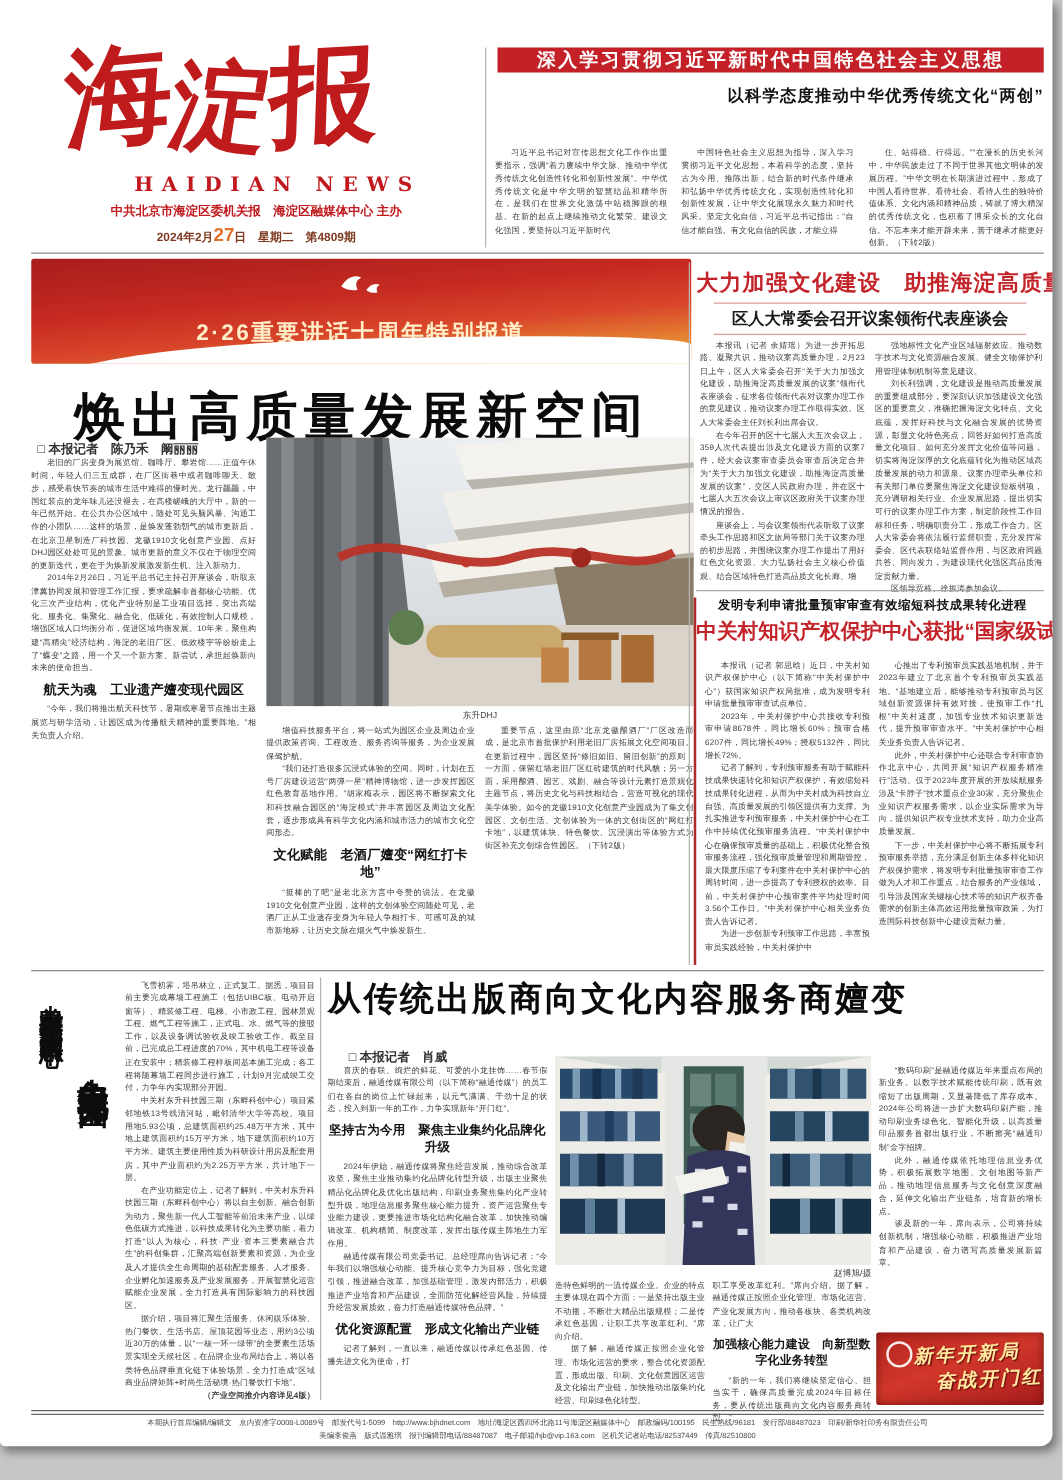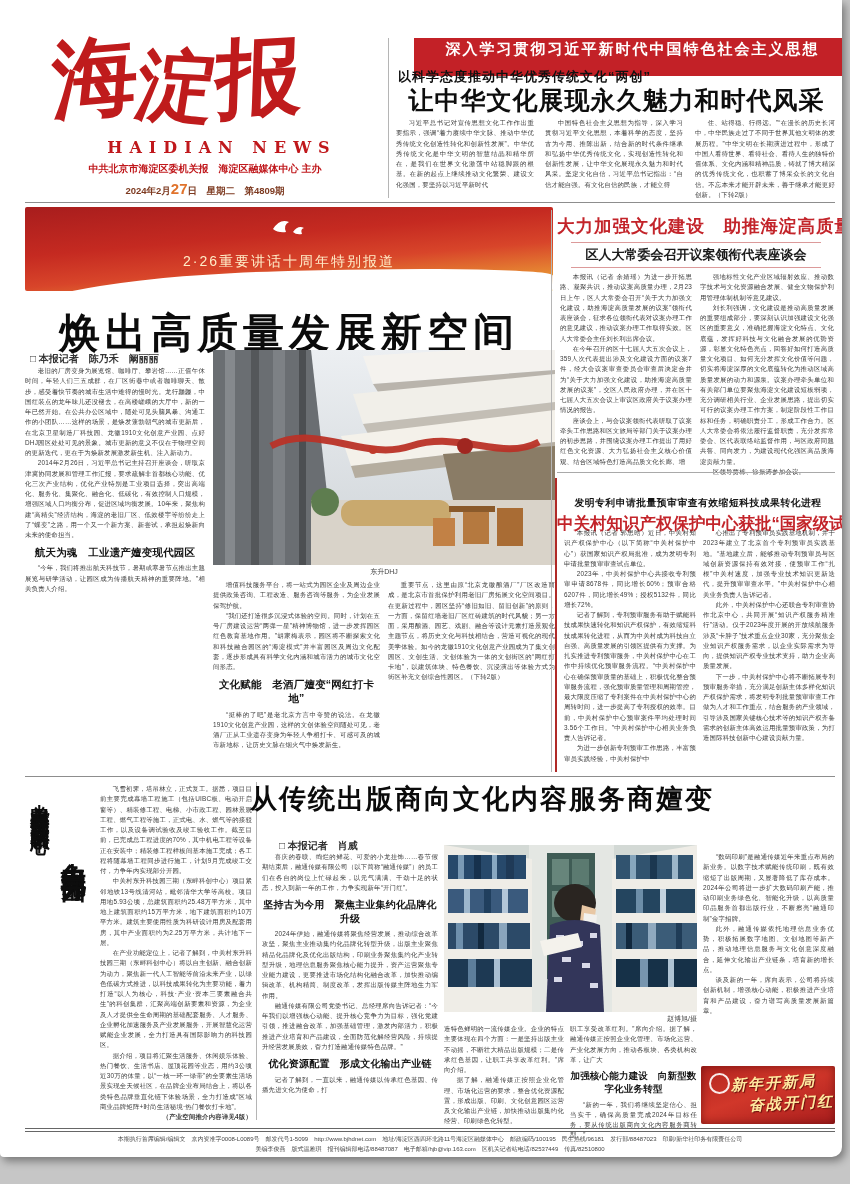--- a/index.html
+++ b/index.html
@@ -13,27 +13,27 @@
   .vline{position:absolute;background:#b5b5b5;width:1px}
   
   .mast-title{font-family:"DejaVu Serif",serif;font-weight:bold;color:#bf1b1c;white-space:nowrap}
   .mast-title span{display:inline-block}
   .mast-en{font-family:"DejaVu Serif",serif;font-weight:bold;color:#c0181c;letter-spacing:7px;font-size:16px;text-align:center}
   .mast-org{color:#c0181c;font-size:10px;font-weight:bold;text-align:center}
   .mast-date{color:#7d3a20;font-size:9.5px;text-align:center;font-weight:bold}
   .mast-date .day{color:#e0732c;font-size:15px;font-weight:bold}
   
   .slogan-banner{background:#c32127;color:#ffffff;font-weight:bold;font-size:15px;text-align:center;line-height:22px;letter-spacing:2px}
-  .lead-kicker{color:#111;font-weight:bold;font-size:13px;text-align:left;letter-spacing:1px}
+  .lead-kicker{color:#111;font-weight:bold;font-size:13px;text-align:right;letter-spacing:1px}
   .lead-headline{color:#0d0d0d;font-weight:900;font-size:25px;text-align:center;letter-spacing:1px}
   
   .banner{background:linear-gradient(175deg,#a81d1d 0%,#c52a21 38%,#d8452a 62%,#e88f33 88%,#f6c64a 100%);border-radius:2px;overflow:hidden}
   .banner:after{content:"";position:absolute;left:0;right:0;bottom:-14px;height:34px;background:#ffffff;border-radius:100% 100% 0 0/70px 24px 0 0;transform:rotate(-1.5deg)}
   .banner-title{position:relative;color:#fff;font-weight:900;font-size:25px;letter-spacing:5px;text-align:center;text-shadow:1px 2px 2px rgba(90,10,10,.6)}
-  .banner-sub{position:relative;color:#ffedc8;font-size:14px;font-weight:normal;text-align:center;letter-spacing:2px}
+  .banner-sub{position:relative;color:#ffedc8;font-size:18px;font-weight:bold;text-align:center;letter-spacing:2px}
   .main-headline{color:#0b0b0b;font-weight:900;font-size:41px;letter-spacing:5px;text-align:center;white-space:nowrap}
   .byline{font-size:10px;color:#333;font-weight:bold}
   .caption{font-size:7px;color:#444;text-align:center}
   
   .council-head{color:#c3242a;font-weight:900;font-size:17.5px;text-align:center;letter-spacing:1px;white-space:nowrap}
   .council-sub{color:#1a1a1a;font-weight:bold;font-size:13px;text-align:center;border-top:1px solid #dc9a9a;border-bottom:1px solid #dc9a9a;padding:3px 0;margin:0 14px}
   .patent-kicker{color:#141414;font-weight:bold;font-size:9.8px;text-align:center;letter-spacing:.5px}
   .patent-head{color:#c3242a;font-weight:900;font-size:16.5px;text-align:center;white-space:nowrap}
   
   .vtitle{writing-mode:vertical-rl;font-weight:900;color:#0d0d0d;letter-spacing:2px}
@@ -58,23 +58,22 @@
   <div class="abs mast-title" style="left:52px;top:34px;font-size:86px;line-height:1">
     <span style="transform:rotate(-5deg) skewX(-4deg)">海</span><span style="transform:rotate(3deg) translateY(6px) skewX(-6deg);font-size:78px">淀</span><span style="transform:rotate(-3deg) skewX(-5deg)">报</span>
   </div>
   <div class="abs mast-en" style="left:62px;top:138px;width:320px">HAIDIAN NEWS</div>
   <div class="abs mast-org" style="left:30px;top:162px;width:350px">中共北京市海淀区委机关报　海淀区融媒体中心 主办</div>
   <div class="abs mast-date" style="left:30px;top:180px;width:350px">
     <span>2024年2月</span><span class="day">27</span><span>日　星期二</span>　<span>第4809期</span>
   </div>
   <div class="vline" style="left:388px;top:38px;height:160px"></div>
 
-  <div class="abs slogan-banner" style="left:414px;top:38px;width:437px;height:38px">深入学习贯彻习近平新时代中国特色社会主义思想</div>
+  <div class="abs slogan-banner" style="left:398px;top:38px;width:437px;height:20px">深入学习贯彻习近平新时代中国特色社会主义思想</div>
   <div class="abs lead-kicker" style="left:398px;top:68px;width:437px">以科学态度推动中华优秀传统文化“两创”</div>
-  <div class="abs lead-headline" style="left:395px;top:84px;width:443px">让中华文化展现永久魅力和时代风采</div>
   <div class="abs bodytext" style="left:396px;top:118px;width:138px;height:80px">
       <p>习近平总书记对宣传思想文化工作作出重要指示，强调“着力赓续中华文脉、推动中华优秀传统文化创造性转化和创新性发展”。中华优秀传统文化是中华文明的智慧结晶和精华所在，是我们在世界文化激荡中站稳脚跟的根基。在新的起点上继续推动文化繁荣、建设文化强国，要坚持以习近平新时代</p>
     </div>
   <div class="abs bodytext" style="left:545px;top:118px;width:138px;height:80px">
       <p>中国特色社会主义思想为指导，深入学习贯彻习近平文化思想，本着科学的态度，坚持古为今用、推陈出新，结合新的时代条件继承和弘扬中华优秀传统文化，实现创造性转化和创新性发展，让中华文化展现永久魅力和时代风采。坚定文化自信，习近平总书记指出：“自信才能自强。有文化自信的民族，才能立得</p>
     </div>
   <div class="abs bodytext" style="left:695px;top:118px;width:140px;height:80px">
       <p>住、站得稳、行得远。”“在漫长的历史长河中，中华民族走过了不同于世界其他文明体的发展历程。”中华文明在长期演进过程中，形成了中国人看待世界、看待社会、看待人生的独特价值体系、文化内涵和精神品质，铸就了博大精深的优秀传统文化，也积蓄了博采众长的文化自信。不忘本来才能开辟未来，善于继承才能更好创新。（下转2版）</p>
     </div>
 
@@ -158,21 +157,21 @@
   </div>
   <div class="abs bodytext" style="left:700px;top:272px;width:134px;height:196px">
     <p>强地标性文化产业区域辐射效应、推动数字技术与文化资源融合发展、健全文物保护利用管理体制机制等意见建议。</p>
     <p>刘长利强调，文化建设是推动高质量发展的重要组成部分，要深刻认识加强建设文化强区的重要意义，准确把握海淀文化特点、文化底蕴，发挥好科技与文化融合发展的优势资源，彰显文化特色亮点，回答好如何打造高质量文化项目、如何充分发挥文化价值等问题，切实将海淀深厚的文化底蕴转化为推动区域高质量发展的动力和源泉。议案办理牵头单位和有关部门单位要聚焦海淀文化建设短板弱项，充分调研相关行业、企业发展思路，提出切实可行的议案办理工作方案，制定阶段性工作目标和任务，明确职责分工，形成工作合力。区人大常委会将依法履行监督职责，充分发挥常委会、区代表联络站监督作用，与区政府同题共答、同向发力，为建设现代化强区高品质海淀贡献力量。</p>
     <p>区领导贾栋、徐振涛参加会议。</p>
   </div>
 
   <div class="hline" style="left:557px;top:472px;width:278px"></div>
 
   <div class="abs" style="left:555px;top:478px;width:282px;height:294px;border-left:2px solid #b02a28">
-    <div class="patent-kicker" style="margin-top:19px">发明专利申请批量预审审查有效缩短科技成果转化进程</div>
+    <div class="patent-kicker" style="margin-top:0">发明专利申请批量预审审查有效缩短科技成果转化进程</div>
     <div class="patent-head" style="margin-top:3px">中关村知识产权保护中心获批“国家级试点”</div>
     <div class="bodytext" style="position:absolute;left:7px;top:50px;width:132px;height:240px">
       <p>本报讯（记者 郭思晗）近日，中关村知识产权保护中心（以下简称“中关村保护中心”）获国家知识产权局批准，成为发明专利申请批量预审审查试点单位。</p>
       <p>2023年，中关村保护中心共接收专利预审申请8678件，同比增长60%；预审合格6207件，同比增长49%；授权5132件，同比增长72%。</p>
       <p>记者了解到，专利预审服务有助于赋能科技成果快速转化和知识产权保护，有效缩短科技成果转化进程，从而为中关村成为科技自立自强、高质量发展的引领区提供有力支撑。为扎实推进专利预审服务，中关村保护中心在工作中持续优化预审服务流程。“中关村保护中心在确保预审质量的基础上，积极优化整合预审服务流程，强化预审质量管理和周期管控，最大限度压缩了专利案件在中关村保护中心的周转时间，进一步提高了专利授权的效率。目前，中关村保护中心预审案件平均处理时间3.56个工作日。”中关村保护中心相关业务负责人告诉记者。</p>
       <p>为进一步创新专利预审工作思路，丰富预审员实践经验，中关村保护中</p>
     </div>
     <div class="bodytext" style="position:absolute;left:146px;top:50px;width:132px;height:240px">
       <p>心推出了专利预审员实践基地机制，并于2023年建立了北京首个专利预审员实践基地。“基地建立后，能够推动专利预审员与区域创新资源保持有效对接，使预审工作“扎根”中关村速度，加强专业技术知识更新迭代，提升预审审查水平。”中关村保护中心相关业务负责人告诉记者。</p>
       <p>此外，中关村保护中心还联合专利审查协作北京中心，共同开展“知识产权服务精准行”活动。仅于2023年度开展的开放续航服务涉及“卡脖子”技术重点企业30家，充分聚焦企业知识产权服务需求，以企业实际需求为导向，提供知识产权专业技术支持，助力企业高质量发展。</p>
@@ -186,21 +185,21 @@
   <div class="abs vtitle" style="left:58px;top:842px;height:272px;font-size:25px">力争年内实现部分开园</div>
   <div class="abs bodytext" style="left:100px;top:784px;width:152px;height:338px">
     <p>飞雪初霁，塔吊林立，正式复工。据悉，项目目前主要完成幕墙工程施工（包括UIBC板、电动开启窗等）、精装修工程、电梯、小市政工程、园林景观工程、燃气工程等施工，正式电、水、燃气等的接驳工作，以及设备调试验收及竣工验收工作。截至目前，已完成总工程进度的70%，其中机电工程等设备正在安装中；精装修工程样板间基本施工完成；各工程将随幕墙工程同步进行施工，计划9月完成竣工交付，力争年内实现部分开园。</p>
     <p>中关村东升科技园三期（东畔科创中心）项目紧邻地铁13号线清河站，毗邻清华大学等高校。项目用地5.93公顷，总建筑面积约25.48万平方米，其中地上建筑面积约15万平方米，地下建筑面积约10万平方米。建筑主要使用性质为科研设计用房及配套用房，其中产业面积约为2.25万平方米，共计地下一层。</p>
     <p>在产业功能定位上，记者了解到，中关村东升科技园三期（东畔科创中心）将以自主创新、融合创新为动力，聚焦新一代人工智能等前沿未来产业，以绿色低碳方式推进，以科技成果转化为主要功能，着力打造“以人为核心，科技·产业·资本三要素融合共生”的科创集群，汇聚高端创新要素和资源，为企业及人才提供全生命周期的基础配套服务、人才服务、企业孵化加速服务及产业发展服务，开展智慧化运营赋能企业发展，全力打造具有国际影响力的科技园区。</p>
     <p>据介绍，项目将汇聚生活服务、休闲娱乐体验、热门餐饮、生活书店、屋顶花园等业态，用约3公顷近30万的体量，以“一核一环一绿带”的全要素生活场景实现全天候社区，在品牌企业布局结合上，将以各类特色品牌垂直化链下体验场景，全力打造成“区域商业品牌矩阵+时尚生活秘境·热门餐饮打卡地”。</p>
     <p class="note-line">（产业空间推介内容详见4版）</p>
   </div>
   <div class="vline" style="left:256px;top:782px;height:338px"></div>
 
-  <div class="abs pub-head" style="left:250px;top:781px;width:458px">从传统出版商向文化内容服务商嬗变</div>
+  <div class="abs pub-head" style="left:262px;top:781px;width:458px">从传统出版商向文化内容服务商嬗变</div>
   <div class="abs byline" style="left:279px;top:839px">□ 本报记者　肖威</div>
 
   <div class="abs bodytext" style="left:262px;top:852px;width:176px;height:270px">
     <p>喜庆的春联、绚烂的鲜花、可爱的小龙挂饰……春节假期结束后，融通传媒有限公司（以下简称“融通传媒”）的员工们在各自的岗位上忙碌起来，以元气满满、干劲十足的状态，投入到新一年的工作，力争实现新年“开门红”。</p>
     <div class="subhead" style="font-size:10px">坚持古为今用　聚焦主业集约化品牌化升级</div>
     <p>2024年伊始，融通传媒将聚焦经营发展，推动综合改革攻坚，聚焦主业推动集约化品牌化转型升级，出版主业聚焦精品化品牌化及优化出版结构，印刷业务聚焦集约化产业转型升级，地理信息服务聚焦核心能力提升，资产运营聚焦专业能力建设，更要推进市场化结构化融合改革，加快推动编辑改革、机构精简、制度改革，发挥出版传媒主阵地生力军作用。</p>
     <p>融通传媒有限公司党委书记、总经理席向告诉记者：“今年我们以增强核心动能、提升核心竞争力为目标，强化党建引领，推进融合改革，加强基础管理，激发内部活力，积极推进产业培育和产品建设，全面防范化解经营风险，持续提升经营发展质效，奋力打造融通传媒特色品牌。”</p>
     <div class="subhead" style="font-size:10px">优化资源配置　形成文化输出产业链</div>
     <p>记者了解到，一直以来，融通传媒以传承红色基因、传播先进文化为使命，打</p>
   </div>

